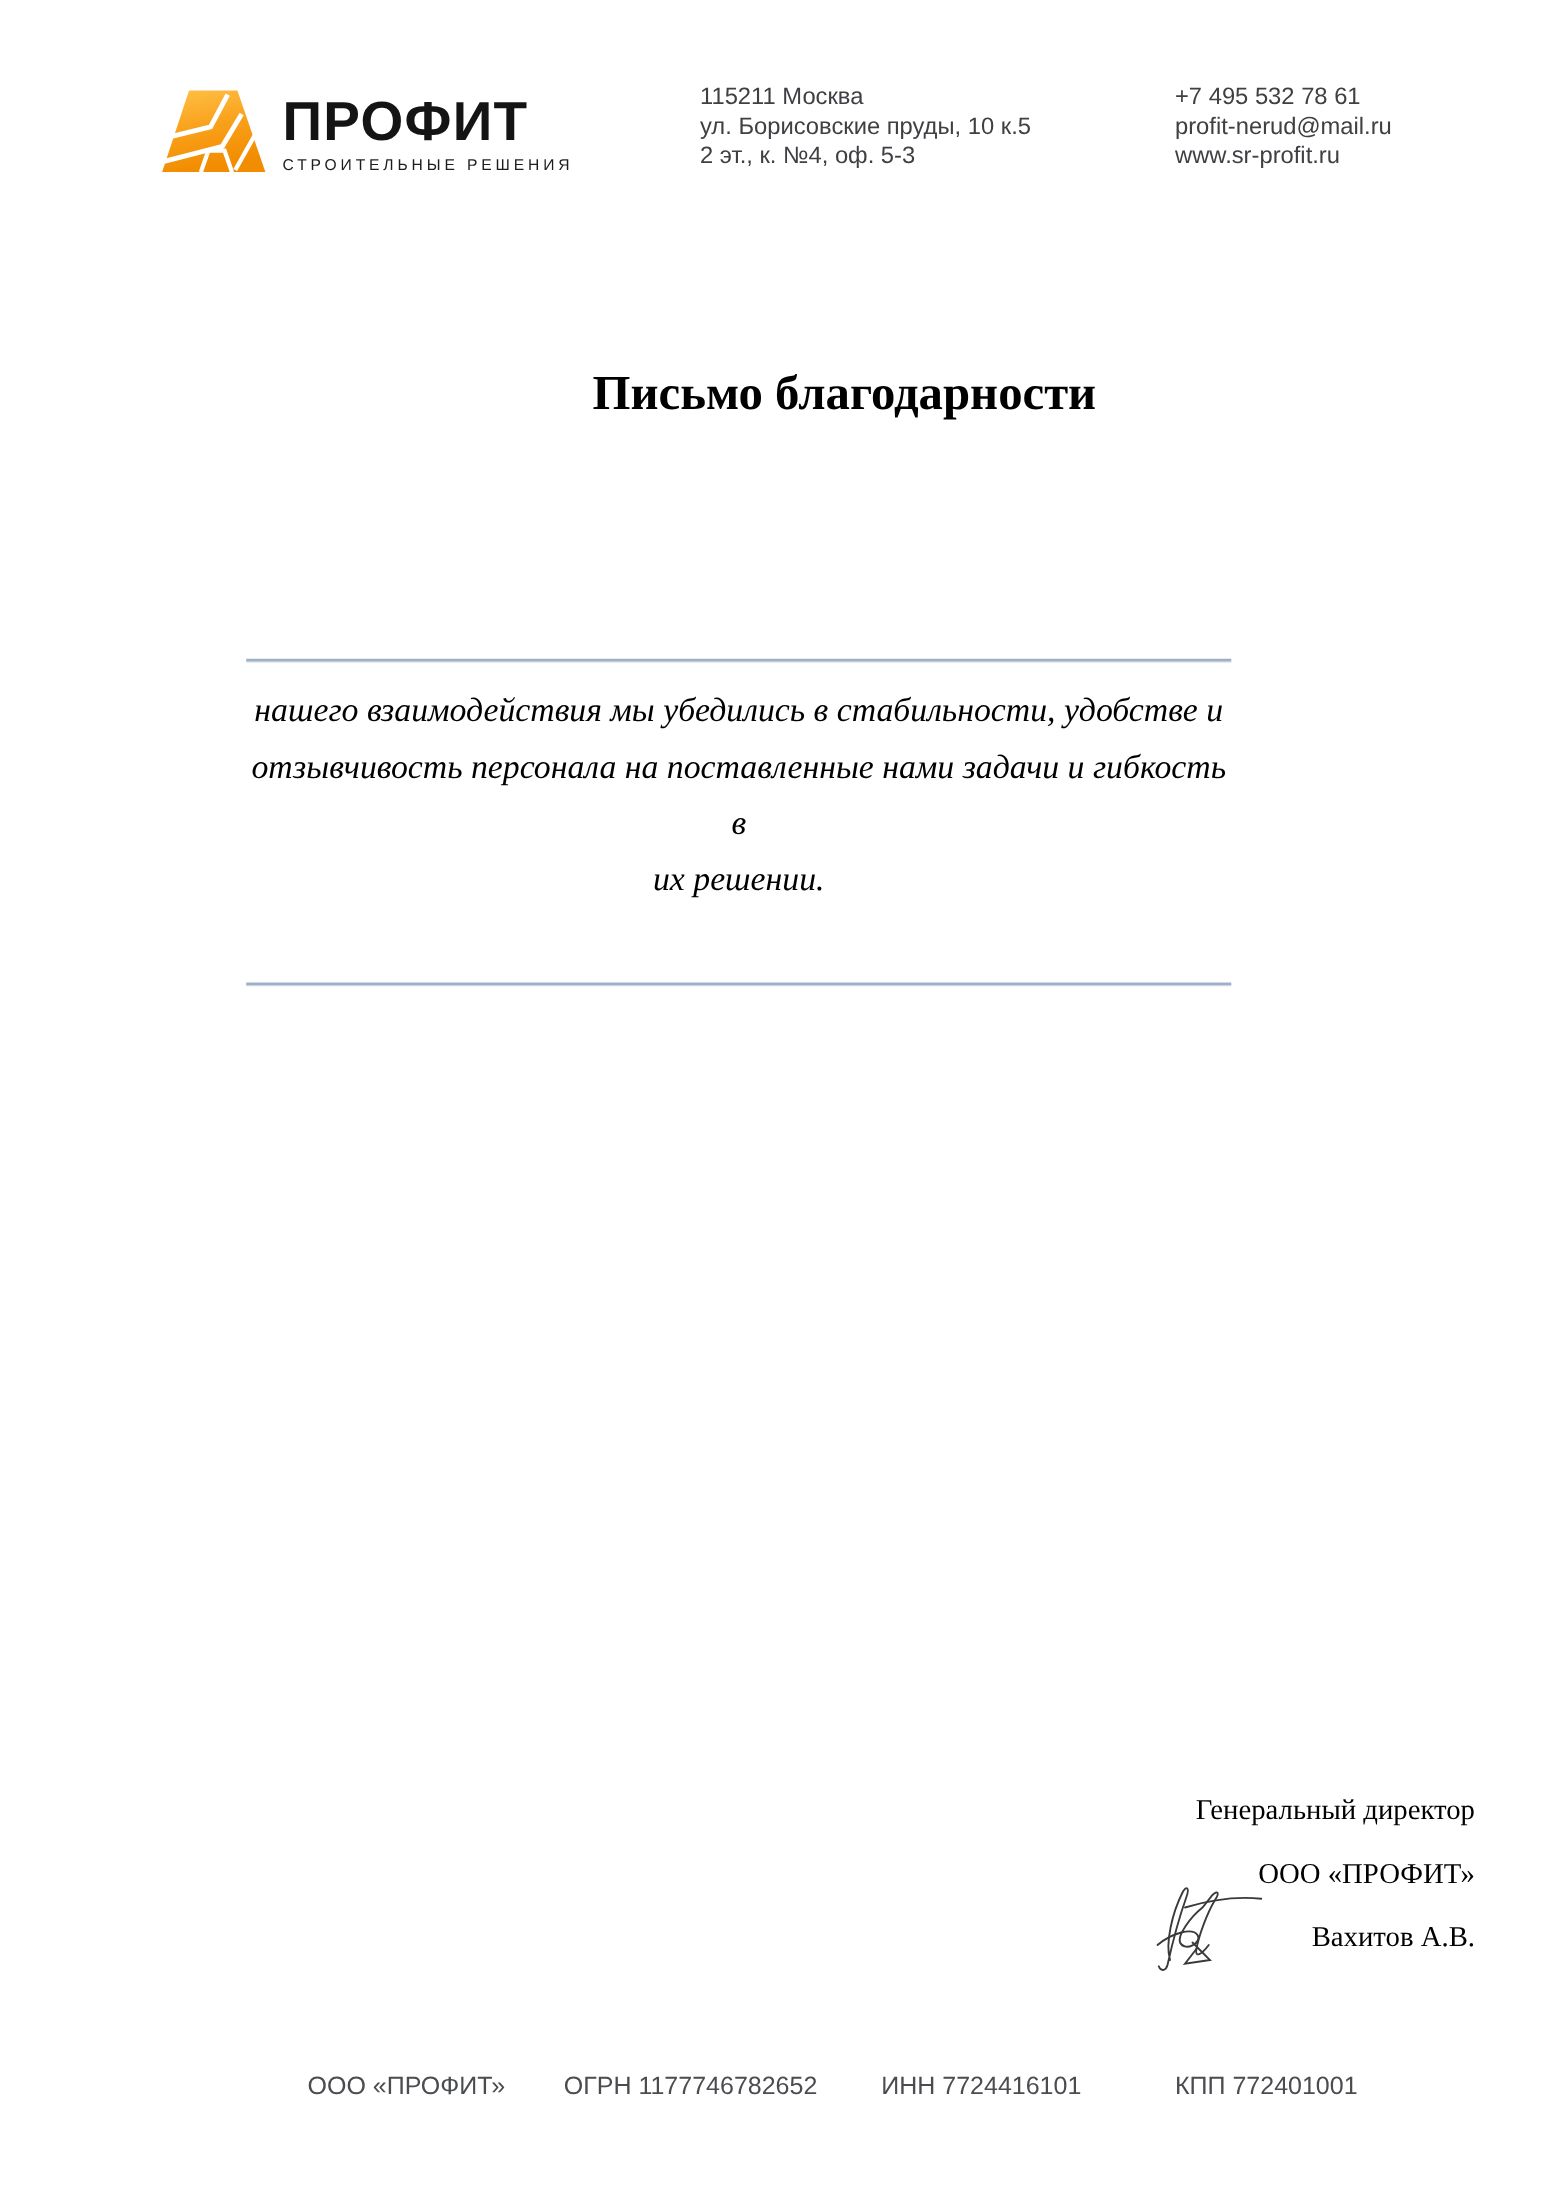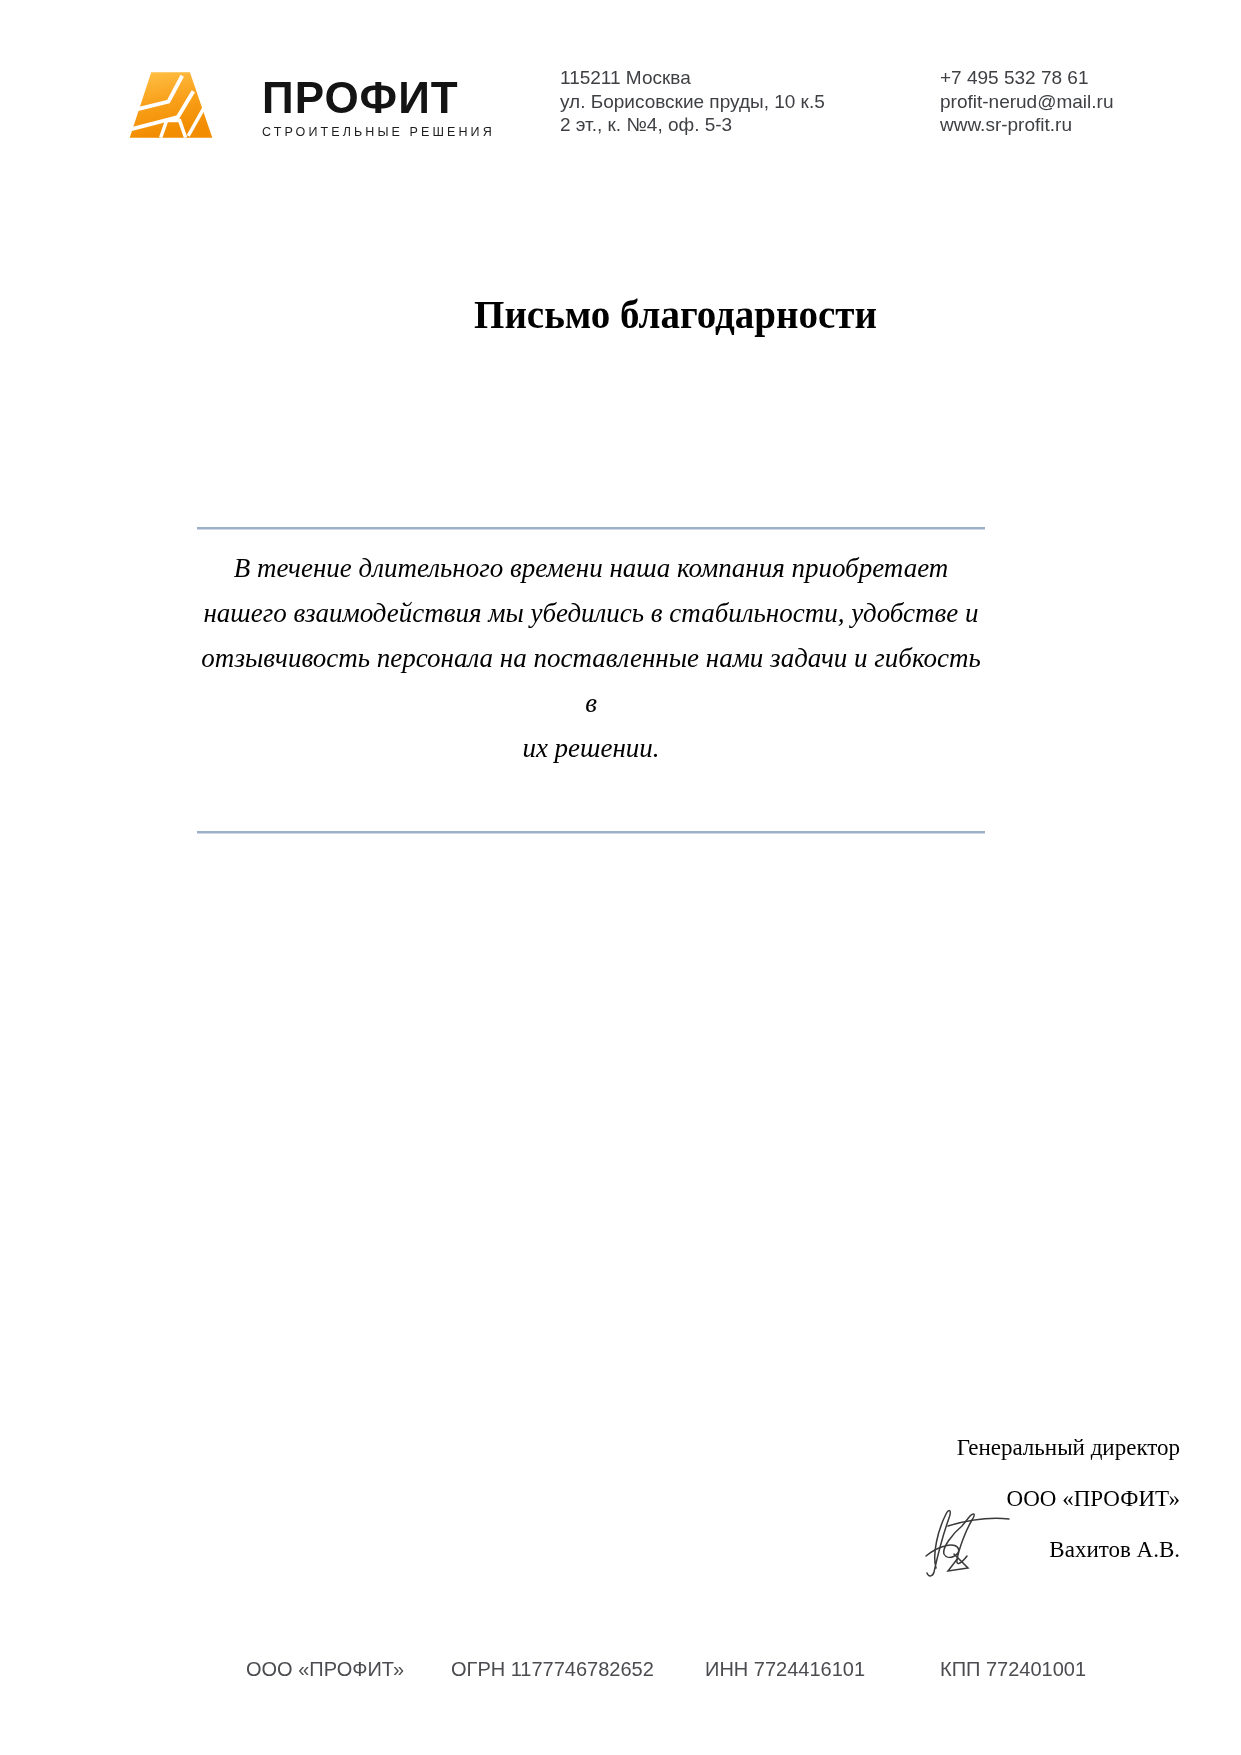--- a/index.html
+++ b/index.html
@@ -7,21 +7,21 @@
     position:relative;
     width:1241px;
     height:1755px;
     background:#ffffff;
     overflow:hidden;
     font-family:"Liberation Sans", sans-serif;
   }
 
   
   .letterhead{position:absolute;left:0;top:0;width:1241px;height:170px;}
-  .logo{position:absolute;left:128px;top:68px;display:flex;align-items:flex-start;gap:36px;}
+  .logo{position:absolute;left:128px;top:68px;display:flex;align-items:flex-start;}
   .logo-icon{width:86px;height:74px;display:block;}
   .logo-text{margin-left:12px;padding-top:8px;}
   .logo-name{
     font-size:44px;font-weight:bold;color:#141414;letter-spacing:1px;
     line-height:1;font-family:"Liberation Sans", sans-serif;
   }
   .logo-tagline{
     margin-top:5px;font-size:12.5px;color:#1d1d1d;letter-spacing:3.1px;
     font-weight:500;
     text-align:right;
@@ -105,21 +105,20 @@
       <div>profit-nerud@mail.ru</div>
       <div>www.sr-profit.ru</div>
     </div>
   </header>
 
   <h1 class="title">Письмо благодарности</h1>
 
   <section class="quote">
     <div class="rule"></div>
     <div class="para">
-      <div>В течение длительного времени наша компания приобретает</div>
       <div>нашего взаимодействия мы убедились в стабильности, удобстве и</div>
       <div>отзывчивость персонала на поставленные нами задачи и гибкость в</div>
       <div>их решении.</div>
     </div>
     <div class="rule"></div>
   </section>
 
   <div class="sign">
     <div>Генеральный директор</div>
     <div>ООО «ПРОФИТ»</div>

